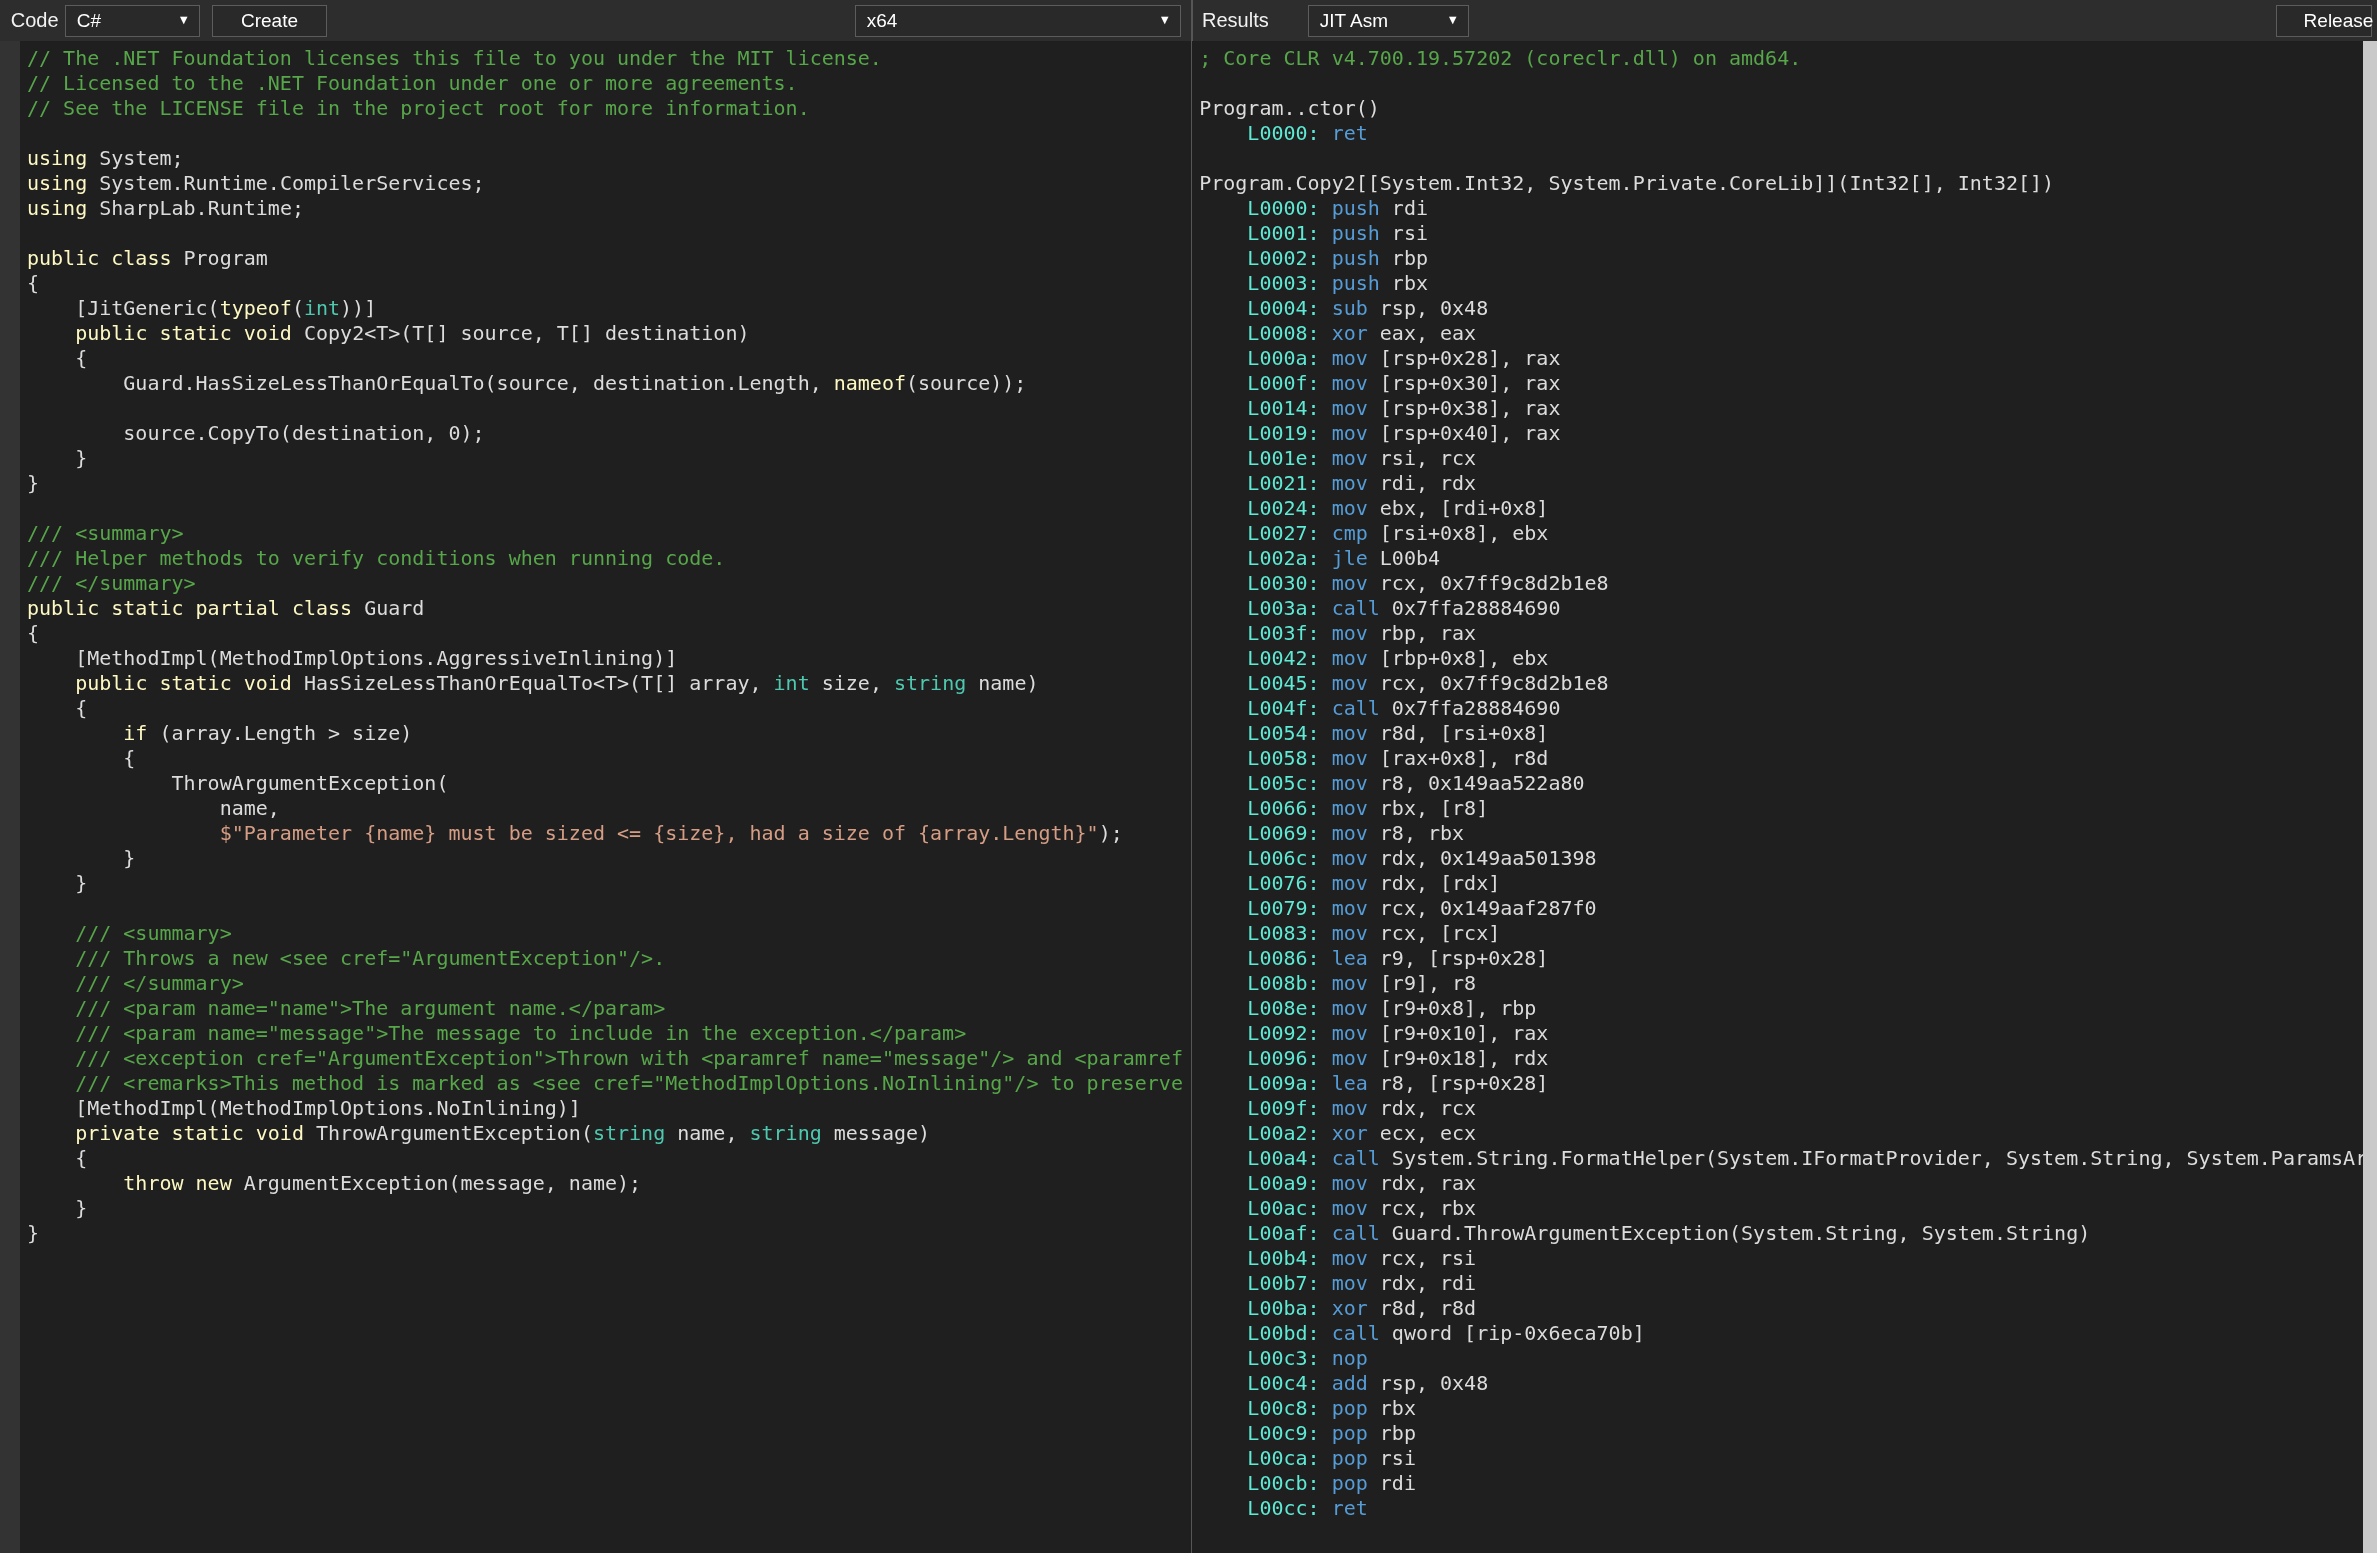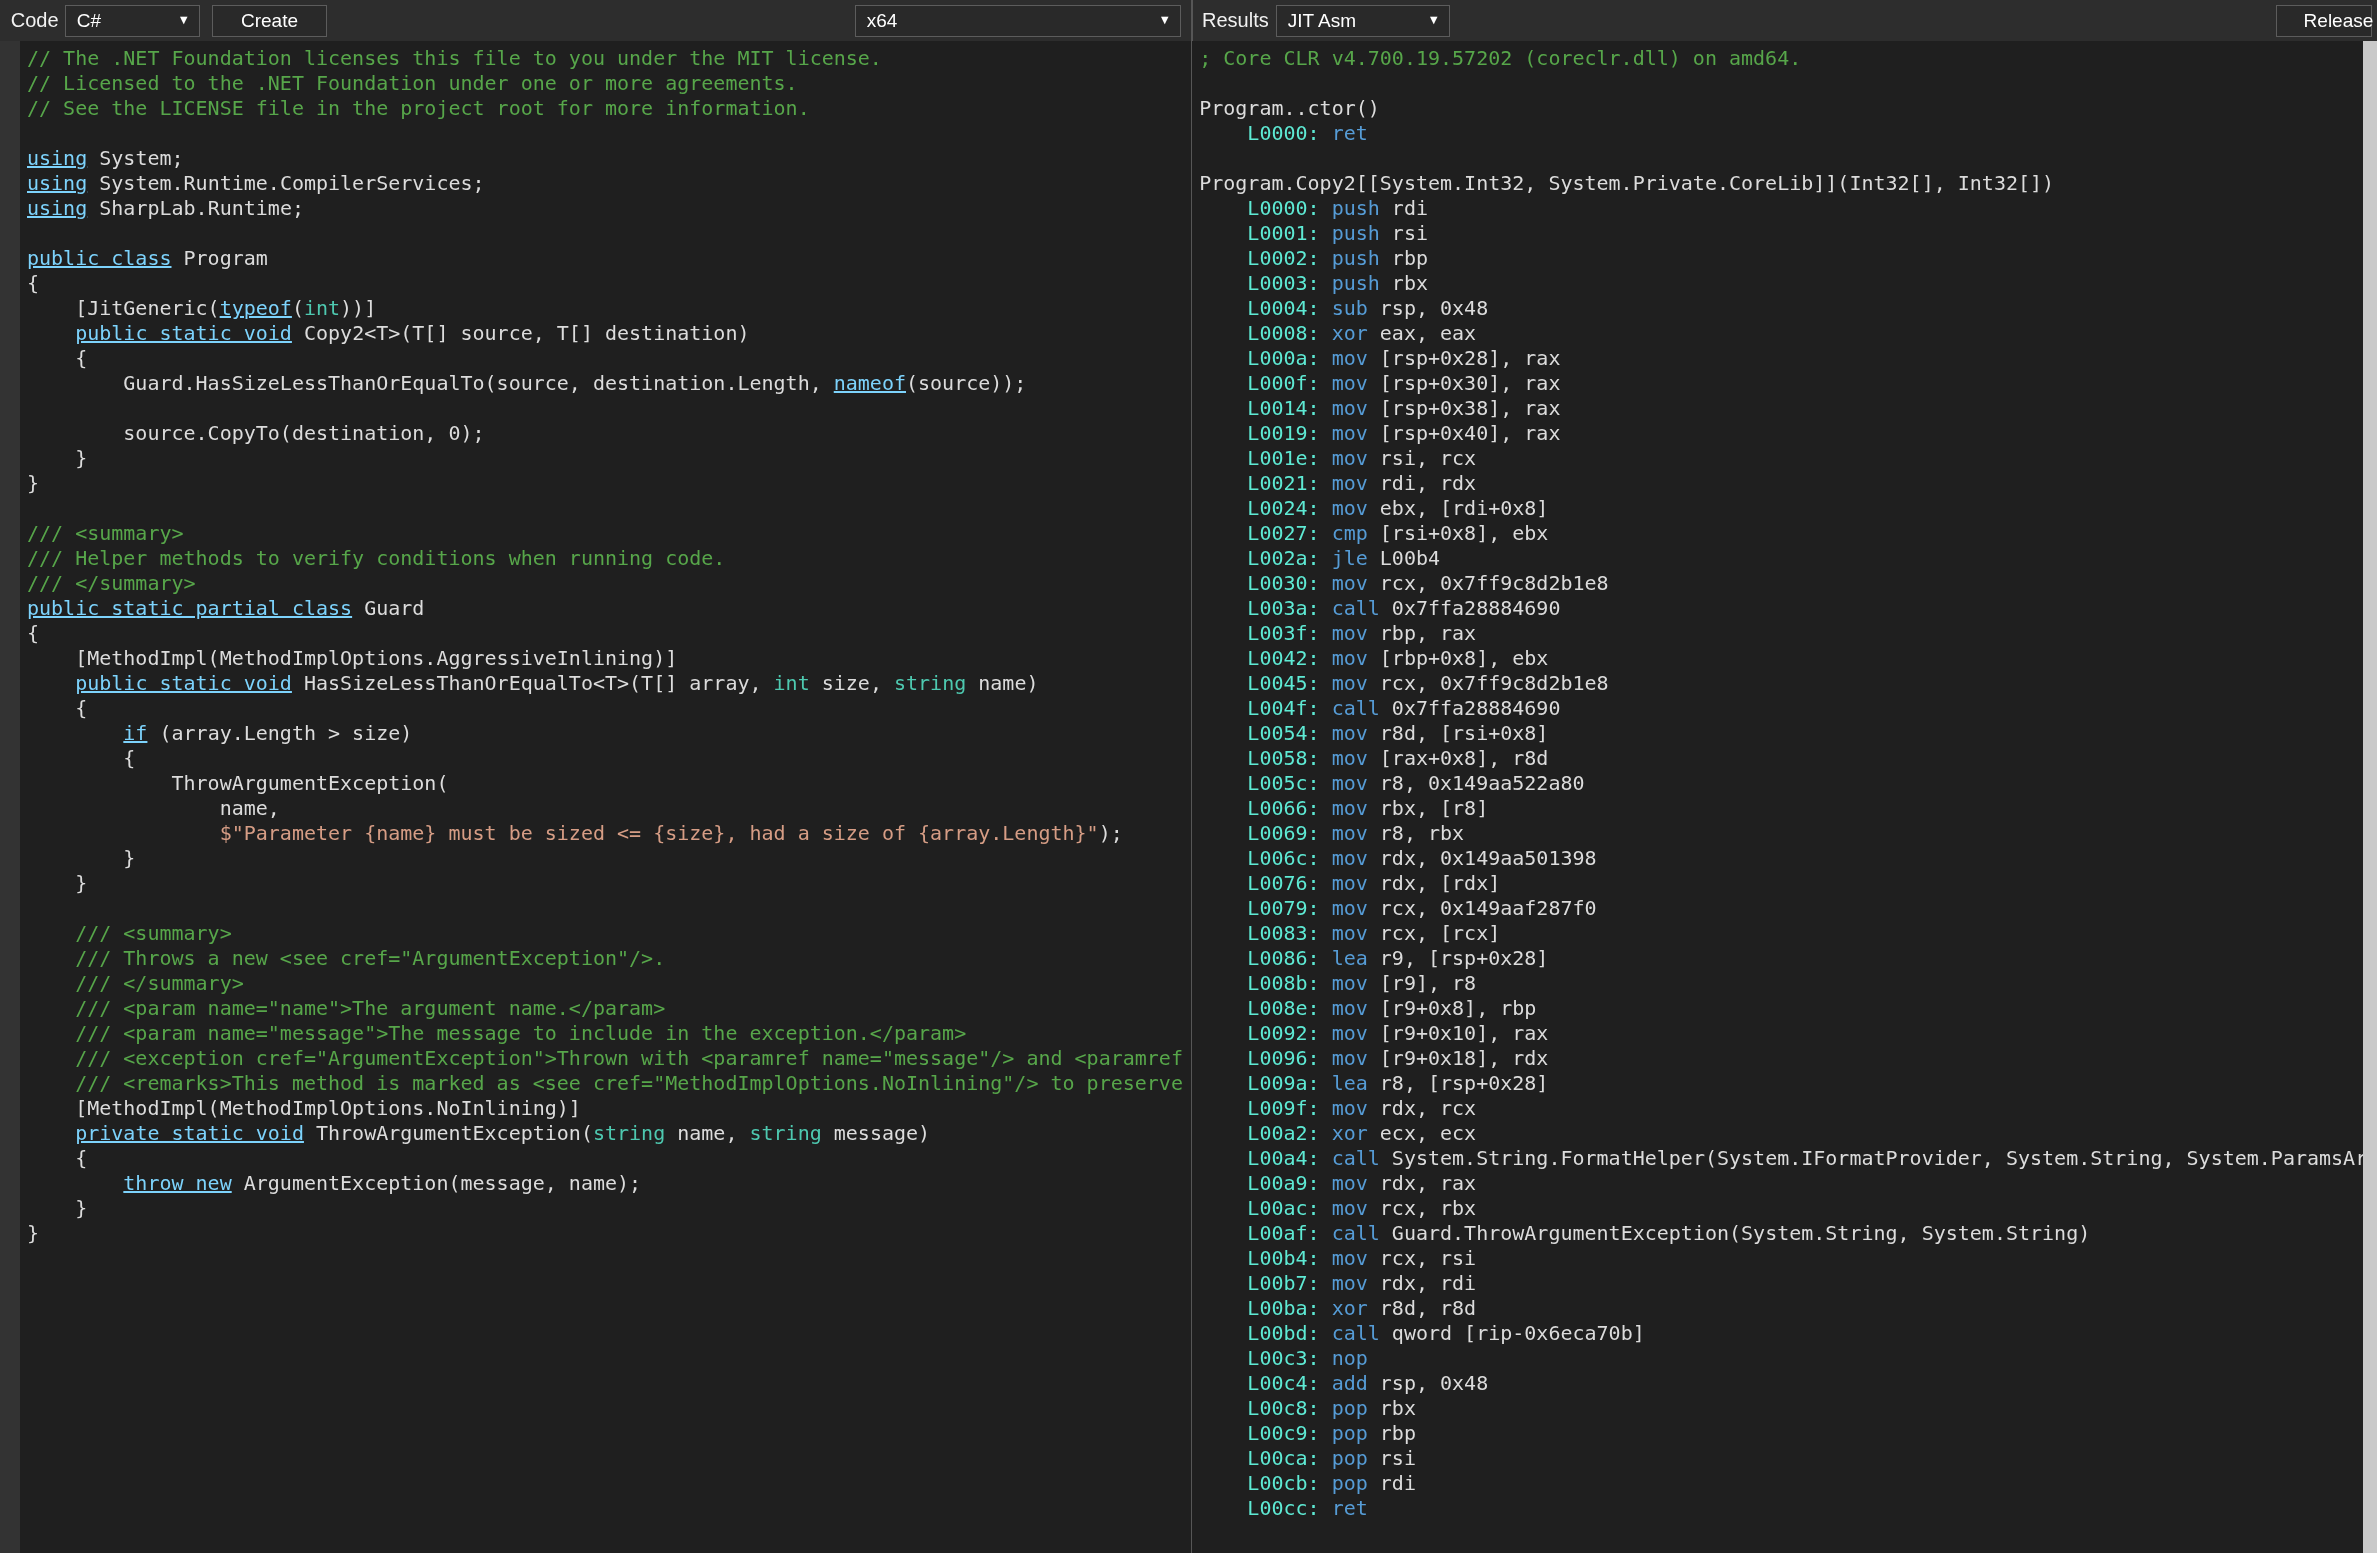--- a/index.html
+++ b/index.html
@@ -19,21 +19,21 @@
   .code-panel{position:absolute;left:0;top:41px;width:1191px;height:1512px;background:#1f1f1f;overflow:hidden;}
   .gutter{position:absolute;left:0;top:0;width:20px;height:100%;background:#333333;}
   .code-content{position:absolute;left:27px;top:5.4px;}
   .asm-panel{position:absolute;left:1192px;top:41px;width:1185px;height:1512px;background:#1f1f1f;overflow:hidden;}
   .asm-content{position:absolute;left:7.2px;top:5.4px;}
   .vscrollbar{position:absolute;right:0;top:0;width:14.4px;height:100%;background:#c9c9c9;}
   
   .line{height:25px;line-height:25px;white-space:pre;font-family:"DejaVu Sans Mono",monospace;
         font-size:20px;color:#dcdcdc;}
   .cm{color:#57a64a;}   
-  .kw{color:#7dd3fc;text-decoration:underline;}   
+  .kw{color:#fef9c3;}   
   .ty{color:#4ec9b0;}   
   .st{color:#d69d85;}   
   .pl{color:#dcdcdc;}   
   .lb{color:#5eead4;}   
   .mn{color:#569cd6;}   
 </style>
 </head>
 <body>
 
 <div id="app">
@@ -50,21 +50,21 @@
       <span class="val">Create Gist</span>
     </div>
 
     <div class="tb-select" style="left:855px;width:326px;">
       <span class="val">x64</span>
       <span class="arrow">▼</span>
     </div>
 
     <span class="tb-label" style="left:1202px;">Results</span>
 
-    <div class="tb-select" style="left:1276px;width:174px;">
+    <div class="tb-select" style="left:1308px;width:161px;">
       <span class="val">JIT Asm</span>
       <span class="arrow">▼</span>
     </div>
 
     <div class="tb-button" style="left:2276px;width:96px;padding-left:14px;">
       <span class="val"><span>Release</span><span class="rel-arrow">▼</span></span>
     </div>
   </div>
 
   <div class="code-panel">

